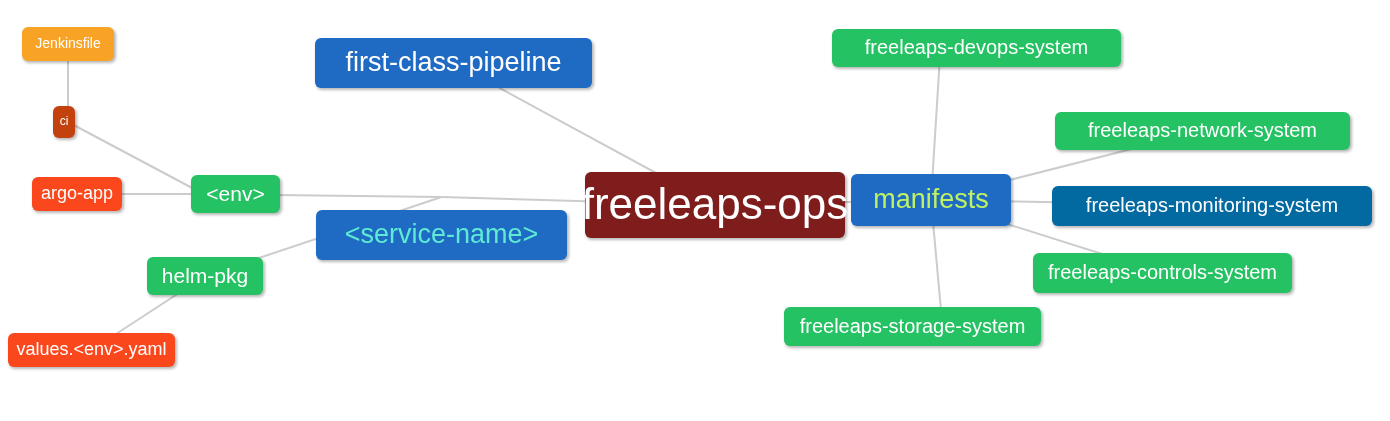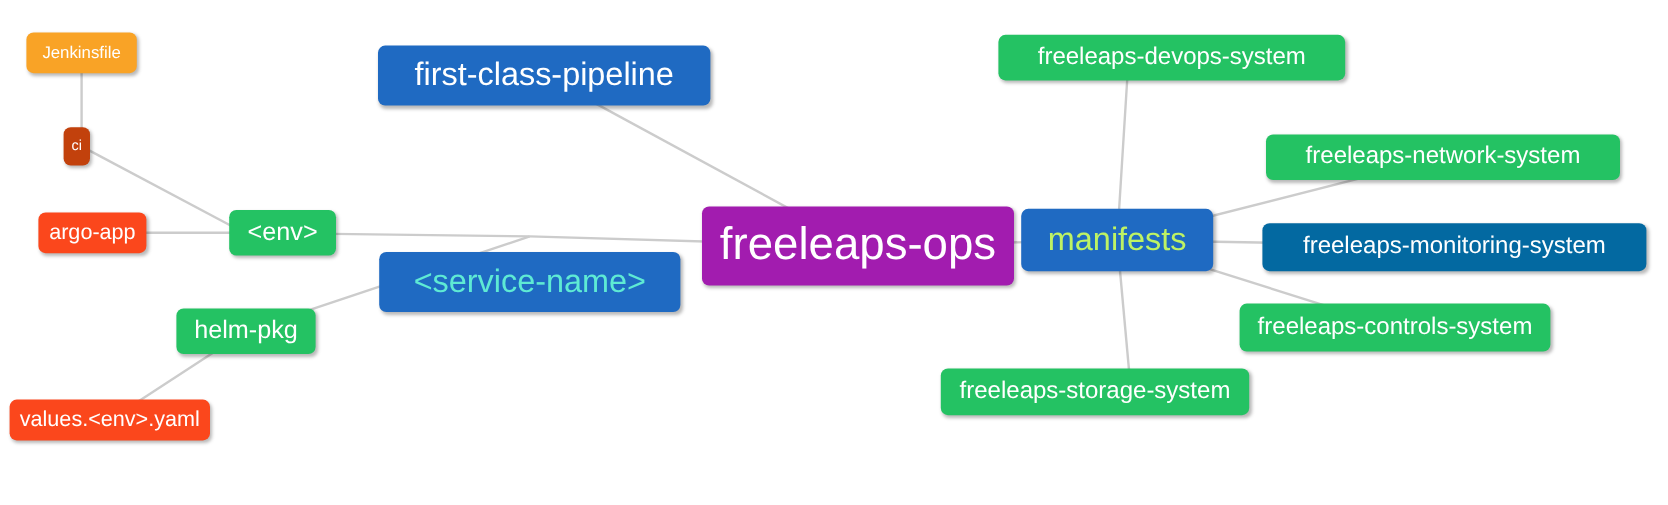--- a/index.html
+++ b/index.html
@@ -53,21 +53,21 @@
       <line x1="931" y1="200" x2="1162.5" y2="273" stroke="#cccccc" stroke-width="2"></line>
       <line x1="931" y1="200" x2="942.5" y2="326.5" stroke="#cccccc" stroke-width="2"></line>
     </svg>
   <div id="nodes-layer">
       <div class="node" style="left: 22px; top: 27px; width: 92px; height: 34px; font-size: 14px; background: rgb(249, 163, 38); color: rgb(255, 255, 255);">Jenkinsfile</div>
       <div class="node" style="left: 53px; top: 106px; width: 22px; height: 32px; font-size: 12px; background: #c2410c; color: rgb(255, 255, 255);">ci</div>
       <div class="node" style="left: 32px; top: 177px; width: 90px; height: 34px; font-size: 18px; background: rgb(251, 71, 28); color: rgb(255, 255, 255);">argo-app</div>
       <div class="node" style="left: 159px; top: 175px; width: 89px; height: 38px; font-size: 21px; background: rgb(36, 194, 99); color: rgb(255, 255, 255); margin-left: 32px;">&lt;env&gt;</div>
       <div class="node" style="left: 316px; top: 172px; width: 251px; height: 50px; font-size: 27px; background: rgb(31, 106, 194); color: #5eead4; margin-top: 38px;">&lt;service-name&gt;</div>
       <div class="node" style="left: 315px; top: 38px; width: 277px; height: 50px; font-size: 27px; background: rgb(31, 106, 194); color: rgb(255, 255, 255);">first-class-pipeline</div>
-      <div class="node" style="left: 585px; top: 172px; width: 260px; height: 66px; font-size: 38px; background: #a21caf; color: rgb(255, 255, 255);">freeleaps-ops</div>
+      <div class="node" style="left: 585px; top: 172px; width: 260px; height: 66px; font-size: 44px; background: #7f1d1d; color: rgb(255, 255, 255);">freeleaps-ops</div>
       <div class="node" style="left: 851px; top: 174px; width: 160px; height: 52px; font-size: 27px; background: rgb(31, 106, 194); color: #bef264;">manifests</div>
       <div class="node" style="left: 147px; top: 257px; width: 116px; height: 38px; font-size: 21px; background: rgb(36, 194, 99); color: rgb(255, 255, 255);">helm-pkg</div>
       <div class="node" style="left: 8px; top: 333px; width: 167px; height: 34px; font-size: 18px; background: rgb(251, 71, 28); color: rgb(255, 255, 255);">values.&lt;env&gt;.yaml</div>
       <div class="node" style="left: 796px; top: 29px; width: 289px; height: 38px; font-size: 20px; background: rgb(36, 194, 99); color: rgb(255, 255, 255); margin-left: 36px;">freeleaps-devops-system</div>
       <div class="node" style="left: 1055px; top: 112px; width: 295px; height: 38px; font-size: 20px; background: rgb(36, 194, 99); color: rgb(255, 255, 255);">freeleaps-network-system</div>
       <div class="node" style="left: 1052px; top: 186px; width: 320px; height: 40px; font-size: 20px; background: #0369a1; color: rgb(255, 255, 255);">freeleaps-monitoring-system</div>
       <div class="node" style="left: 1033px; top: 253px; width: 259px; height: 40px; font-size: 20px; background: rgb(36, 194, 99); color: rgb(255, 255, 255);">freeleaps-controls-system</div>
       <div class="node" style="left: 784px; top: 307px; width: 257px; height: 39px; font-size: 20px; background: rgb(36, 194, 99); color: rgb(255, 255, 255);">freeleaps-storage-system</div>
     </div>
 </div>

